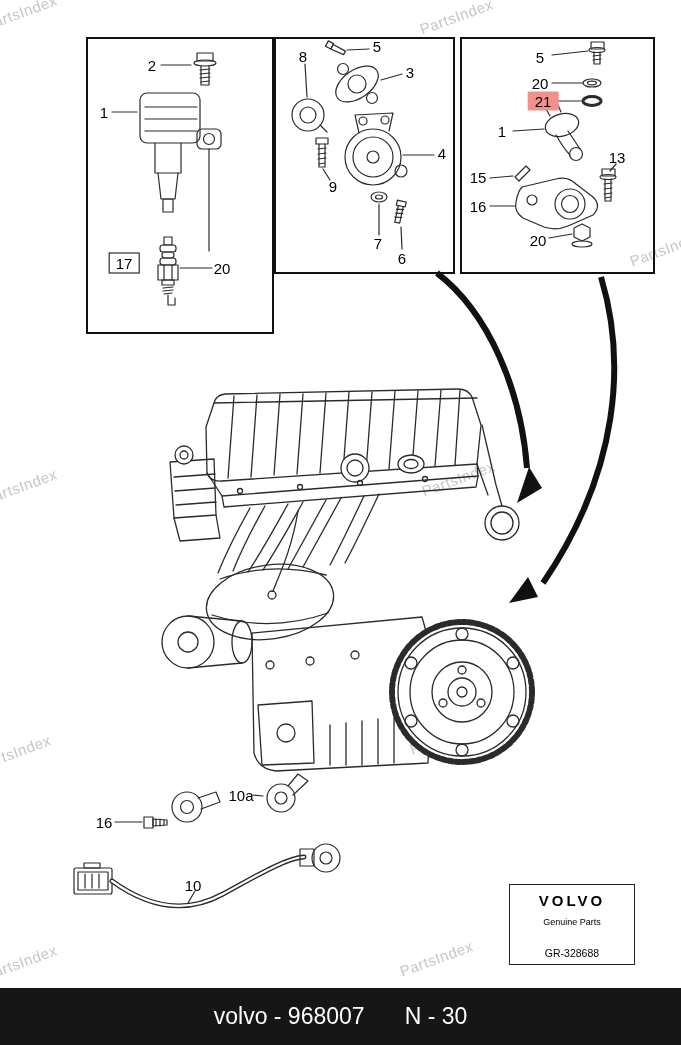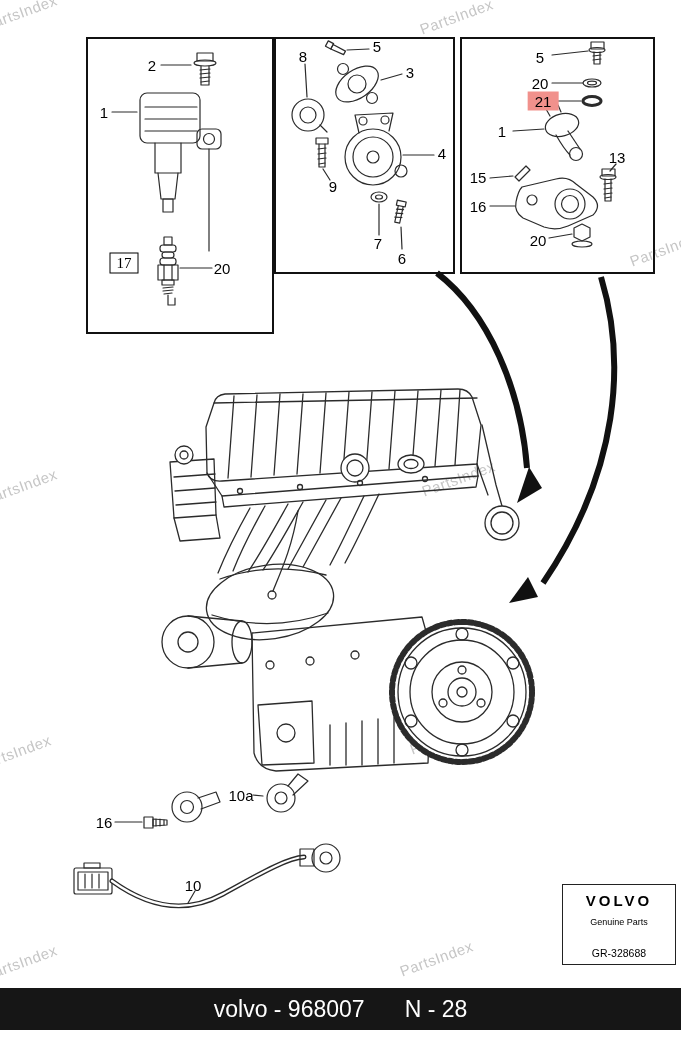--- a/index.html
+++ b/index.html
@@ -11,31 +11,31 @@
   .wm {
     position:absolute; color:#c6c6c6; font-size:15px; letter-spacing:.5px;
     transform:rotate(-20deg); white-space:nowrap; pointer-events:none;
   }
   .pbox { position:absolute; border:2px solid #111; background:transparent; }
   svg.layer { position:absolute; overflow:visible; }
   .callout {
     position:absolute; transform:translate(-50%,-50%);
     font-size:15px; line-height:1; padding:1px 3px; white-space:nowrap;
   }
-  .callout.boxed { border:1.5px solid #000; padding:2px 6px;font-family:Liberation Serif, serif; }
+  .callout.boxed { border:1.5px solid #000; padding:2px 6px; }
   .callout.hl { background:#f1918c; padding:2px 7px; }
   .logo-box {
-    position:absolute; left:562px; top:884px; width:114px;
+    position:absolute; left:509px; top:884px; width:126px;
     border:1.5px solid #222; text-align:center; padding:7px 4px 5px;
   }
   .logo-brand { font-weight:bold; font-size:15px; letter-spacing:3px; }
   .logo-sub { font-size:9px; margin-top:8px; }
   .logo-code { font-size:10.5px; margin-top:20px; }
   .footer {
-    position:absolute; left:0; top:988px; width:681px; height:42px;
+    position:absolute; left:0; top:988px; width:681px; height:57px;
     background:#161616; color:#fff; display:flex; align-items:center;
     justify-content:center; gap:40px; font-size:23px;
   }
 </style>
 </head>
 <body>
 
 <div class="wm" style="left:-18px;top:4px">PartsIndex</div>
 <div class="wm" style="left:418px;top:8px">PartsIndex</div>
 <div class="wm" style="left:628px;top:240px">PartsIndex</div>
@@ -349,14 +349,14 @@
 <div class="callout" style="left:193px;top:885px">10</div>
 
 <div class="logo-box">
   <div class="logo-brand">VOLVO</div>
   <div class="logo-sub">Genuine Parts</div>
   <div class="logo-code">GR-328688</div>
 </div>
 
 <div class="footer">
   <span>volvo - 968007</span>
-  <span>N - 28</span>
+  <span>N - 30</span>
 </div>
 
 </body></html>

